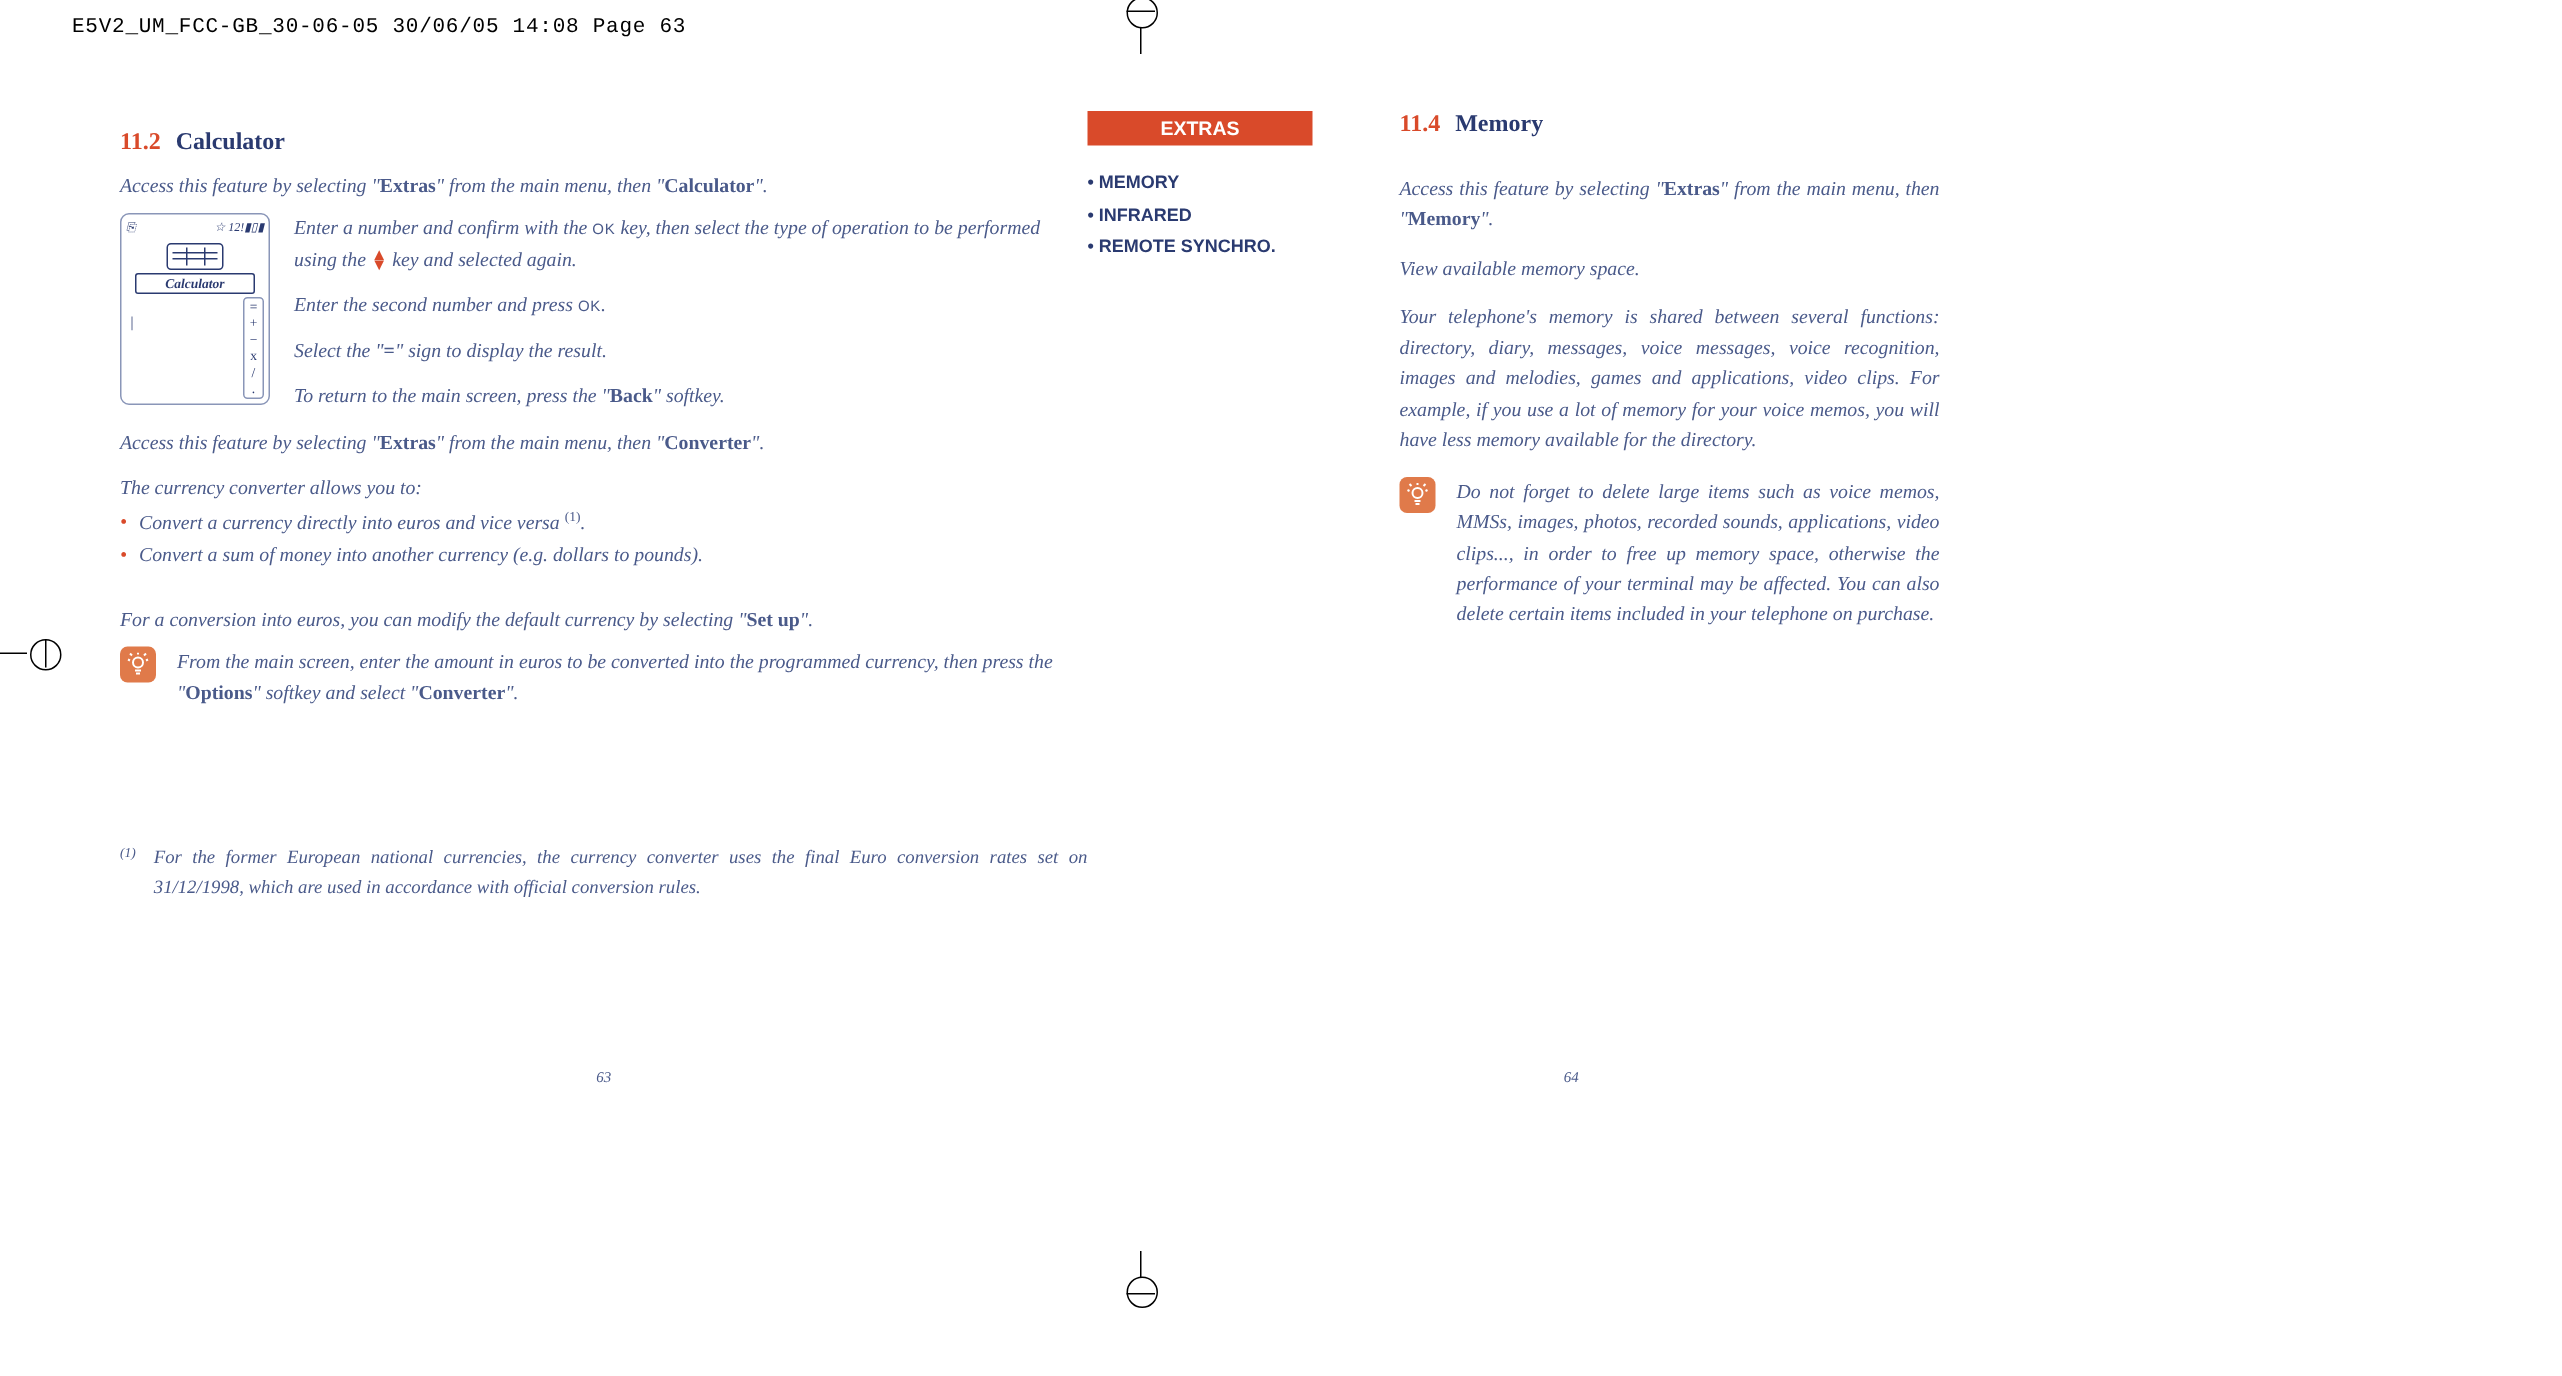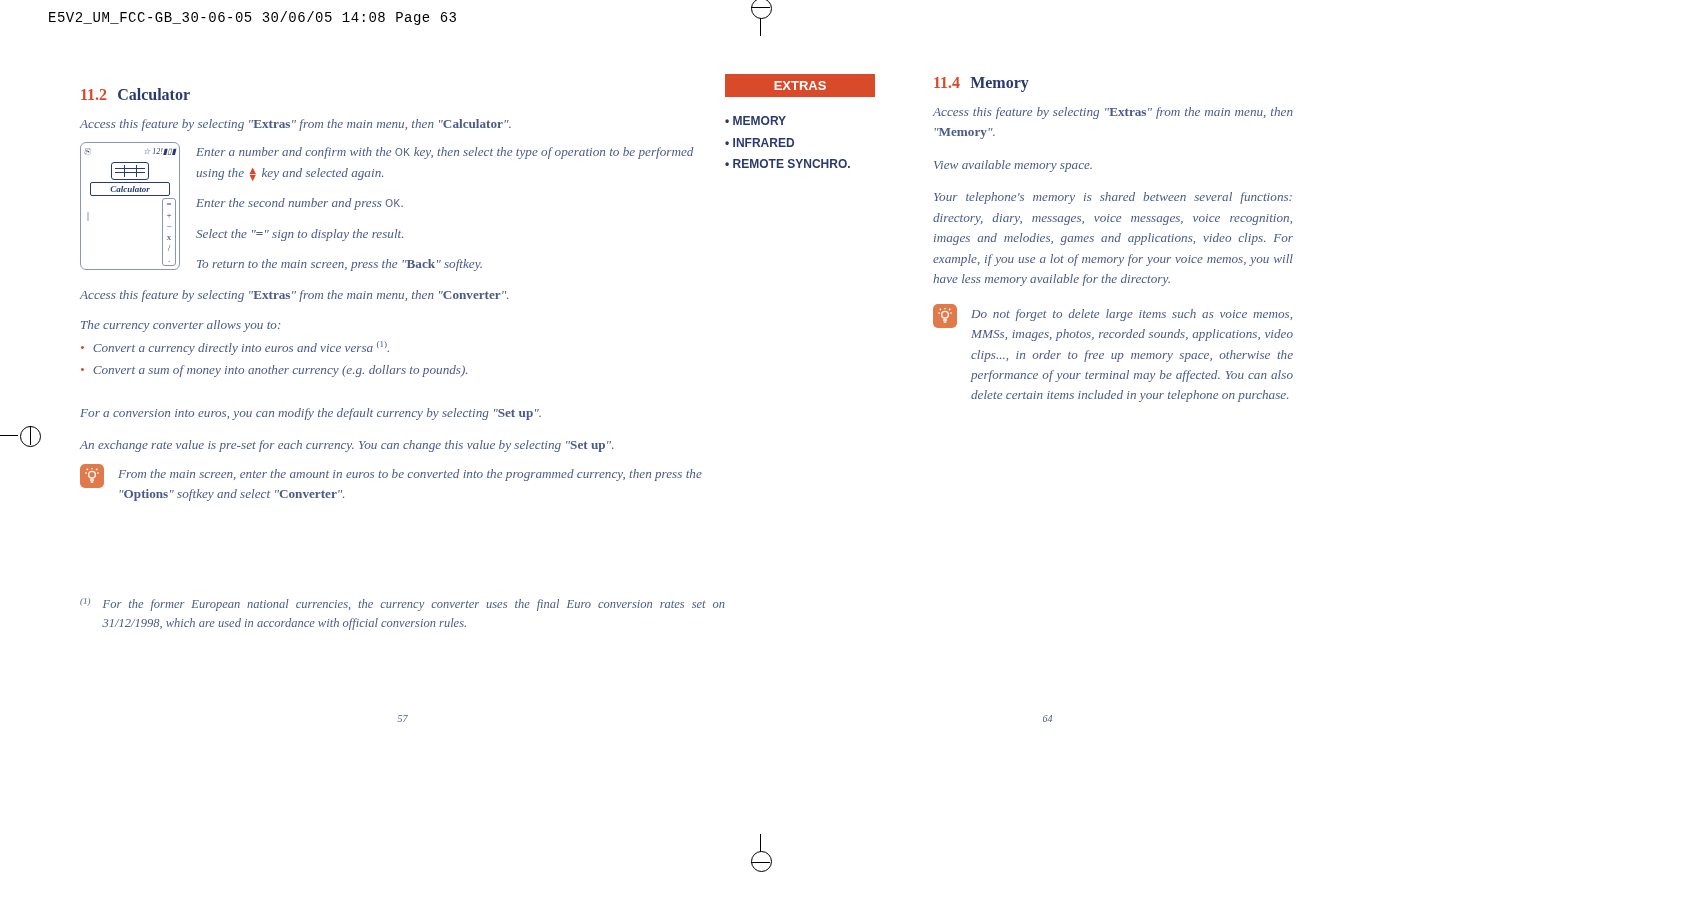--- a/index.html
+++ b/index.html
@@ -159,57 +159,54 @@
       <span class="orange-bullet">•</span>
       <span><span>Convert a currency directly into euros and vice versa </span><span class="super1">(1)</span><span>.</span></span>
     </div>
     <div class="body-text list-item">
       <span class="orange-bullet">•</span>
       <span>Convert a sum of money into another currency (e.g. dollars to pounds).</span>
     </div>
     <p class="body-text" style="margin-top:22px">
       <span>For a conversion into euros, you can modify the default currency by selecting "</span><span class="bold">Set up</span><span>".</span>
     </p>
-    <p class="body-text" style="margin-top:12px">
-      <span>An exchange rate value is pre-set for each currency. You can change this value by selecting "</span><span class="bold">Set up</span><span>".</span>
-    </p>
 
     <div class="tip-row">
       <div class="tip-icon">
         <svg width="16" height="16" viewBox="0 0 24 24" fill="none" stroke="#fff" stroke-width="2">
               <circle cx="12" cy="10" r="5"></circle>
               <path d="M9 18h6M10 21h4"></path>
               <path d="M4 8l-2-1M20 8l2-1M12 2V0M6 3L4 1M18 3l2-2"></path>
             </svg>
       </div>
       <p class="body-text">
         <span>From the main screen, enter the amount in euros to be converted into the programmed currency, then press the "</span><span class="bold">Options</span><span>" softkey and select "</span><span class="bold">Converter</span><span>".</span>
       </p>
     </div>
 
     <div class="footnote body-text">
       <span class="fn-mark">(1)</span>
       <span style="text-align:justify; display:block">For the former European national currencies, the currency converter uses the final Euro conversion rates set on 31/12/1998, which are used in accordance with official conversion rules.</span>
     </div>
     </div>
-    <div class="page-num">57</div>
+    <div class="page-num">63</div>
   </div>
 
   <div class="page-right">
     <div class="page-right-content">
       <div class="lcol">
         <div class="extras-box">EXTRAS</div>
         <div class="extras-list">
           <div>MEMORY</div>
           <div>INFRARED</div>
           <div>REMOTE SYNCHRO.</div>
         </div>
       </div>
       <div class="rcol">
-        <div style="margin-bottom:10px">
+        <div style="margin-bottom:24px">
           <span class="section-num">11.4</span>
           <span class="section-title">Memory</span>
         </div>
         <p class="body-text justify">
           <span>Access this feature by selecting "</span><span class="bold">Extras</span><span>" from the main menu, then "</span><span class="bold">Memory</span><span>".</span>
         </p>
         <p class="body-text" style="margin-top:12px">View available memory space.</p>
         <p class="body-text justify" style="margin-top:12px">Your telephone's memory is shared between several functions: directory, diary, messages, voice messages, voice recognition, images and melodies, games and applications, video clips. For example, if you use a lot of memory for your voice memos, you will have less memory available for the directory.</p>
         <div class="tip-row" style="margin-top:14px">
           <div class="tip-icon">

